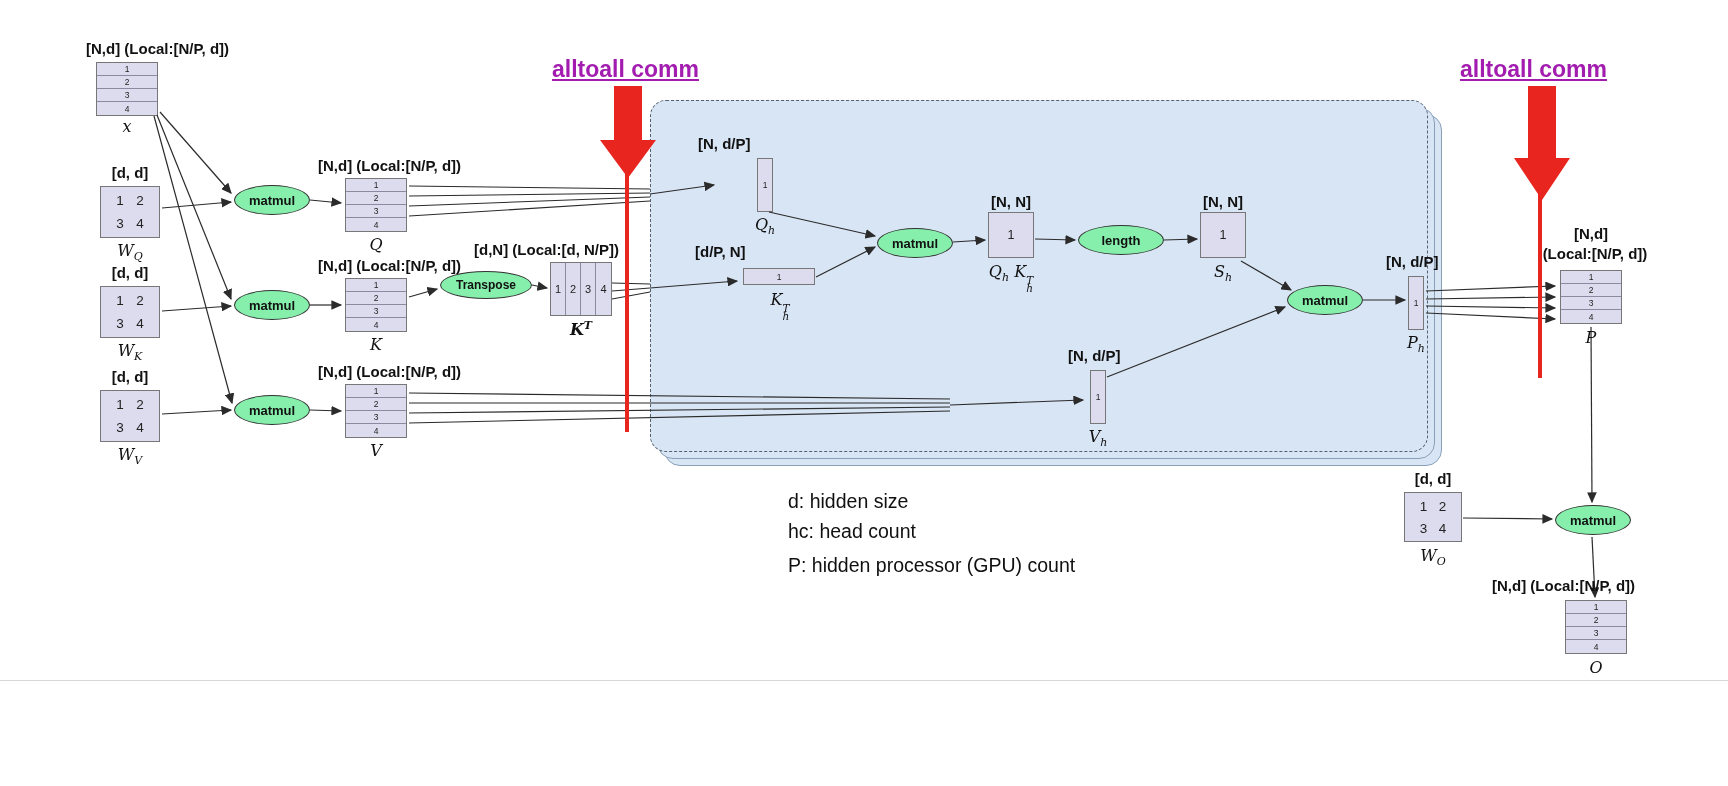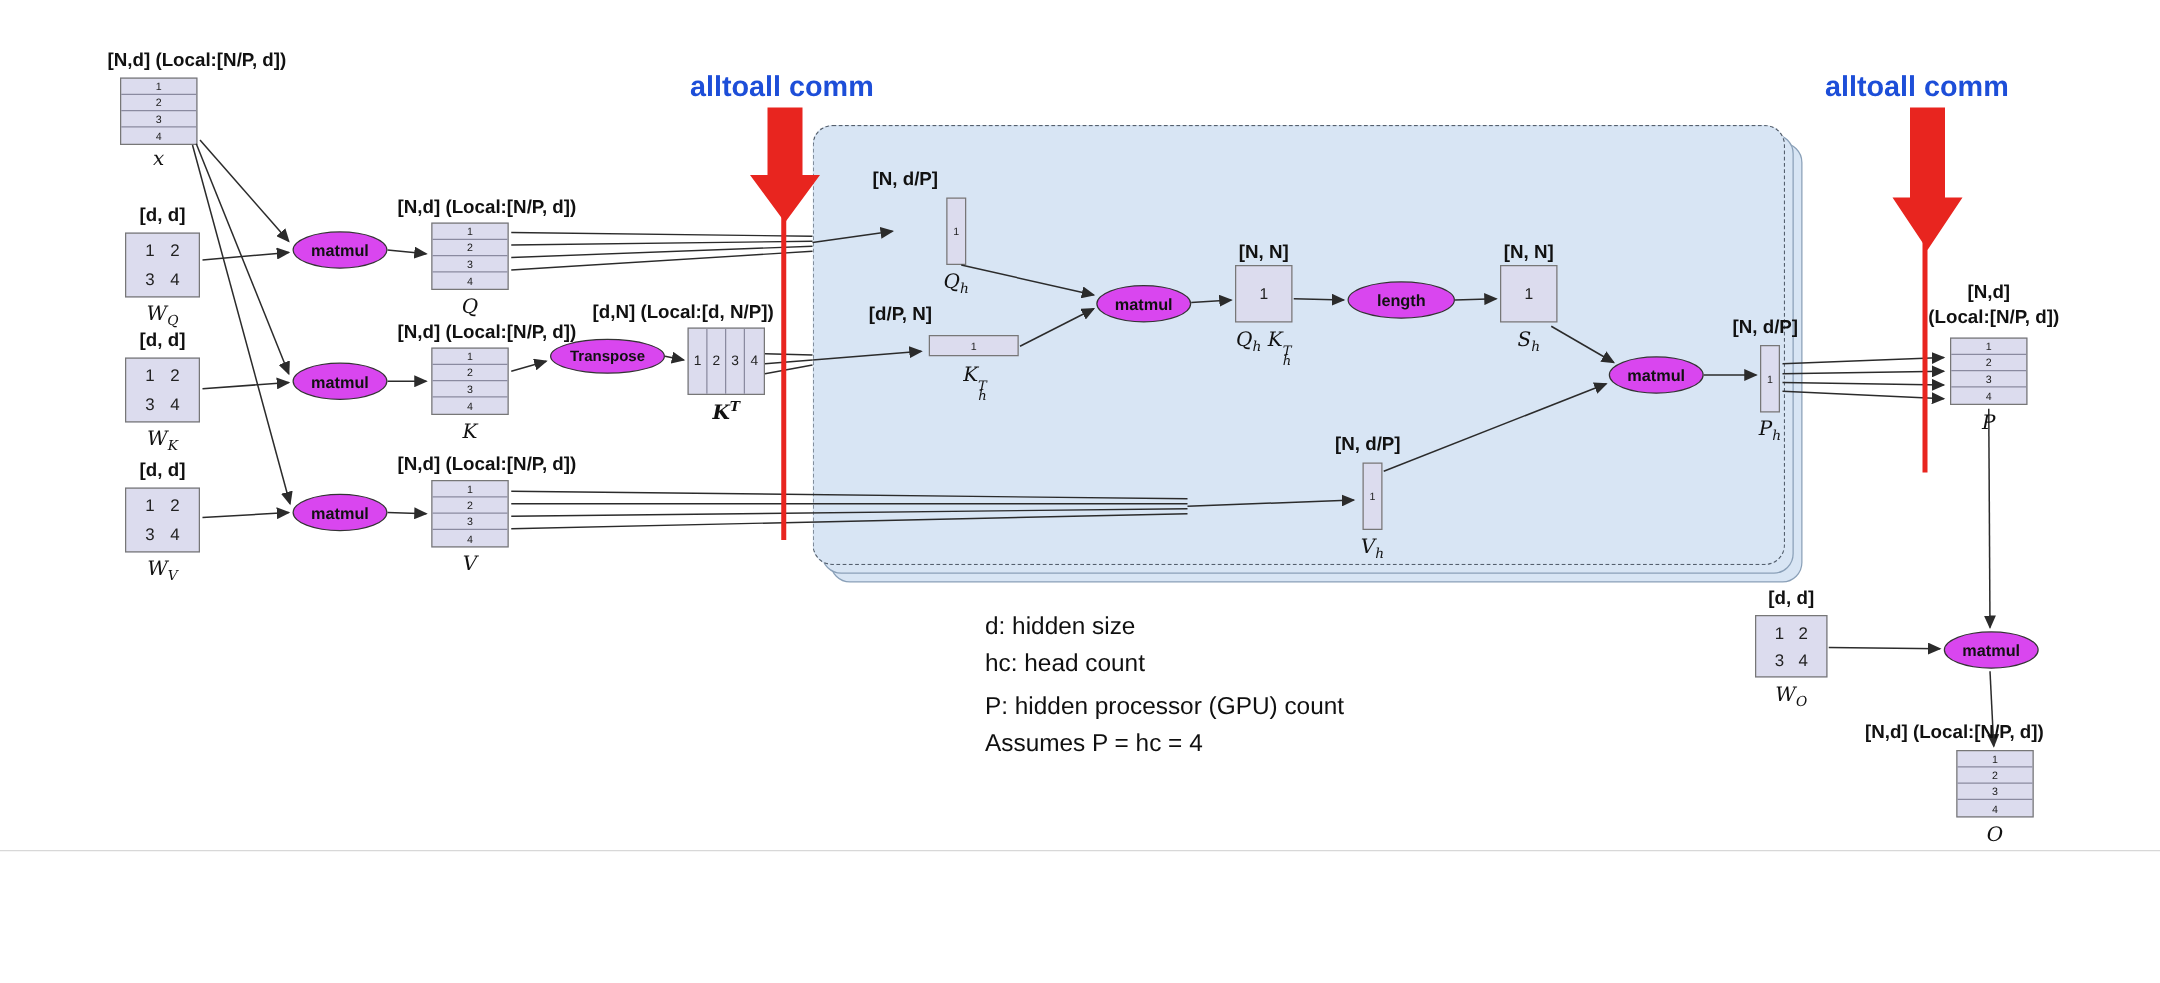--- a/index.html
+++ b/index.html
@@ -19,28 +19,28 @@
              justify-content:center; font-size:8.5px; color:#222; }
   .mat4 .r:last-child { border-bottom:none; }
   .mat2 { display:grid; grid-template:1fr 1fr / 1fr 1fr; align-items:center;
           justify-items:center; font-size:13.5px; color:#222; padding:2px 9px; }
   .matc { display:grid; grid-template-columns:repeat(4,1fr); }
   .matc .c { border-right:1px solid #8a8aa0; display:flex; align-items:center;
              justify-content:center; font-size:11px; color:#222; }
   .matc .c:last-child { border-right:none; }
   .cell1 { display:flex; align-items:center; justify-content:center; font-size:8.5px; color:#222; }
   .sqm { font-size:12.5px; }
-  .op { position:absolute; background:#d946ef; border:1.4px solid #333; border-radius:50%;
+  .op { position:absolute; background:#86efac; border:1.4px solid #333; border-radius:50%;
         display:flex; align-items:center; justify-content:center; font-weight:bold;
         font-size:13px; color:#111; z-index:4; box-sizing:border-box;text-align:right; }
   .panel { position:absolute; background:#d8e5f4; border:1px solid #8aa0b8;
            border-radius:16px; box-sizing:border-box; }
   .panel.front { border:1px dashed #55606e; }
-  .redtext { position:absolute; color:#1d4ed8; font-weight:bold; font-size:23px;
-             white-space:nowrap; z-index:7; }
+  .redtext { position:absolute; color:#a21caf; font-weight:bold; font-size:23px;
+             white-space:nowrap; z-index:7;text-decoration:underline; }
   .legend { position:absolute; left:788px; top:486px; z-index:6; }
   .legend .legend-line { font-size:19.5px; color:#101010; line-height:30px; }
   .legend .gap { margin-top:4px; }
   .wires { position:absolute; left:0; top:0; z-index:5; pointer-events:none; }
   .bottom-rule { position:absolute; left:0; top:680px; width:1728px; height:1px;
                  background:#d8d8d8; z-index:2; }
 </style>
 </head>
 <body>
 
@@ -194,21 +194,20 @@
     <div class="r">2</div>
     <div class="r">3</div>
     <div class="r">4</div>
   </div>
   <div class="var-label" style="left:1565px; top:658px; width:62px;"><span>O</span></div>
 
   <div class="legend">
     <div class="legend-line">d: hidden size</div>
     <div class="legend-line">hc: head count</div>
     <div class="legend-line gap">P: hidden processor (GPU) count</div>
-    <div class="legend-line">Assumes P = hc = 4</div>
   </div>
 
   <div class="bottom-rule"></div>
 
   <svg class="wires" width="1728" height="786" viewBox="0 0 1728 786">
     <defs>
       <marker id="ah" markerWidth="10" markerHeight="8" refX="8" refY="4" orient="auto">
         <path d="M0,0 L9,4 L0,8 z" fill="#2b2b2b"></path>
       </marker>
     </defs>

